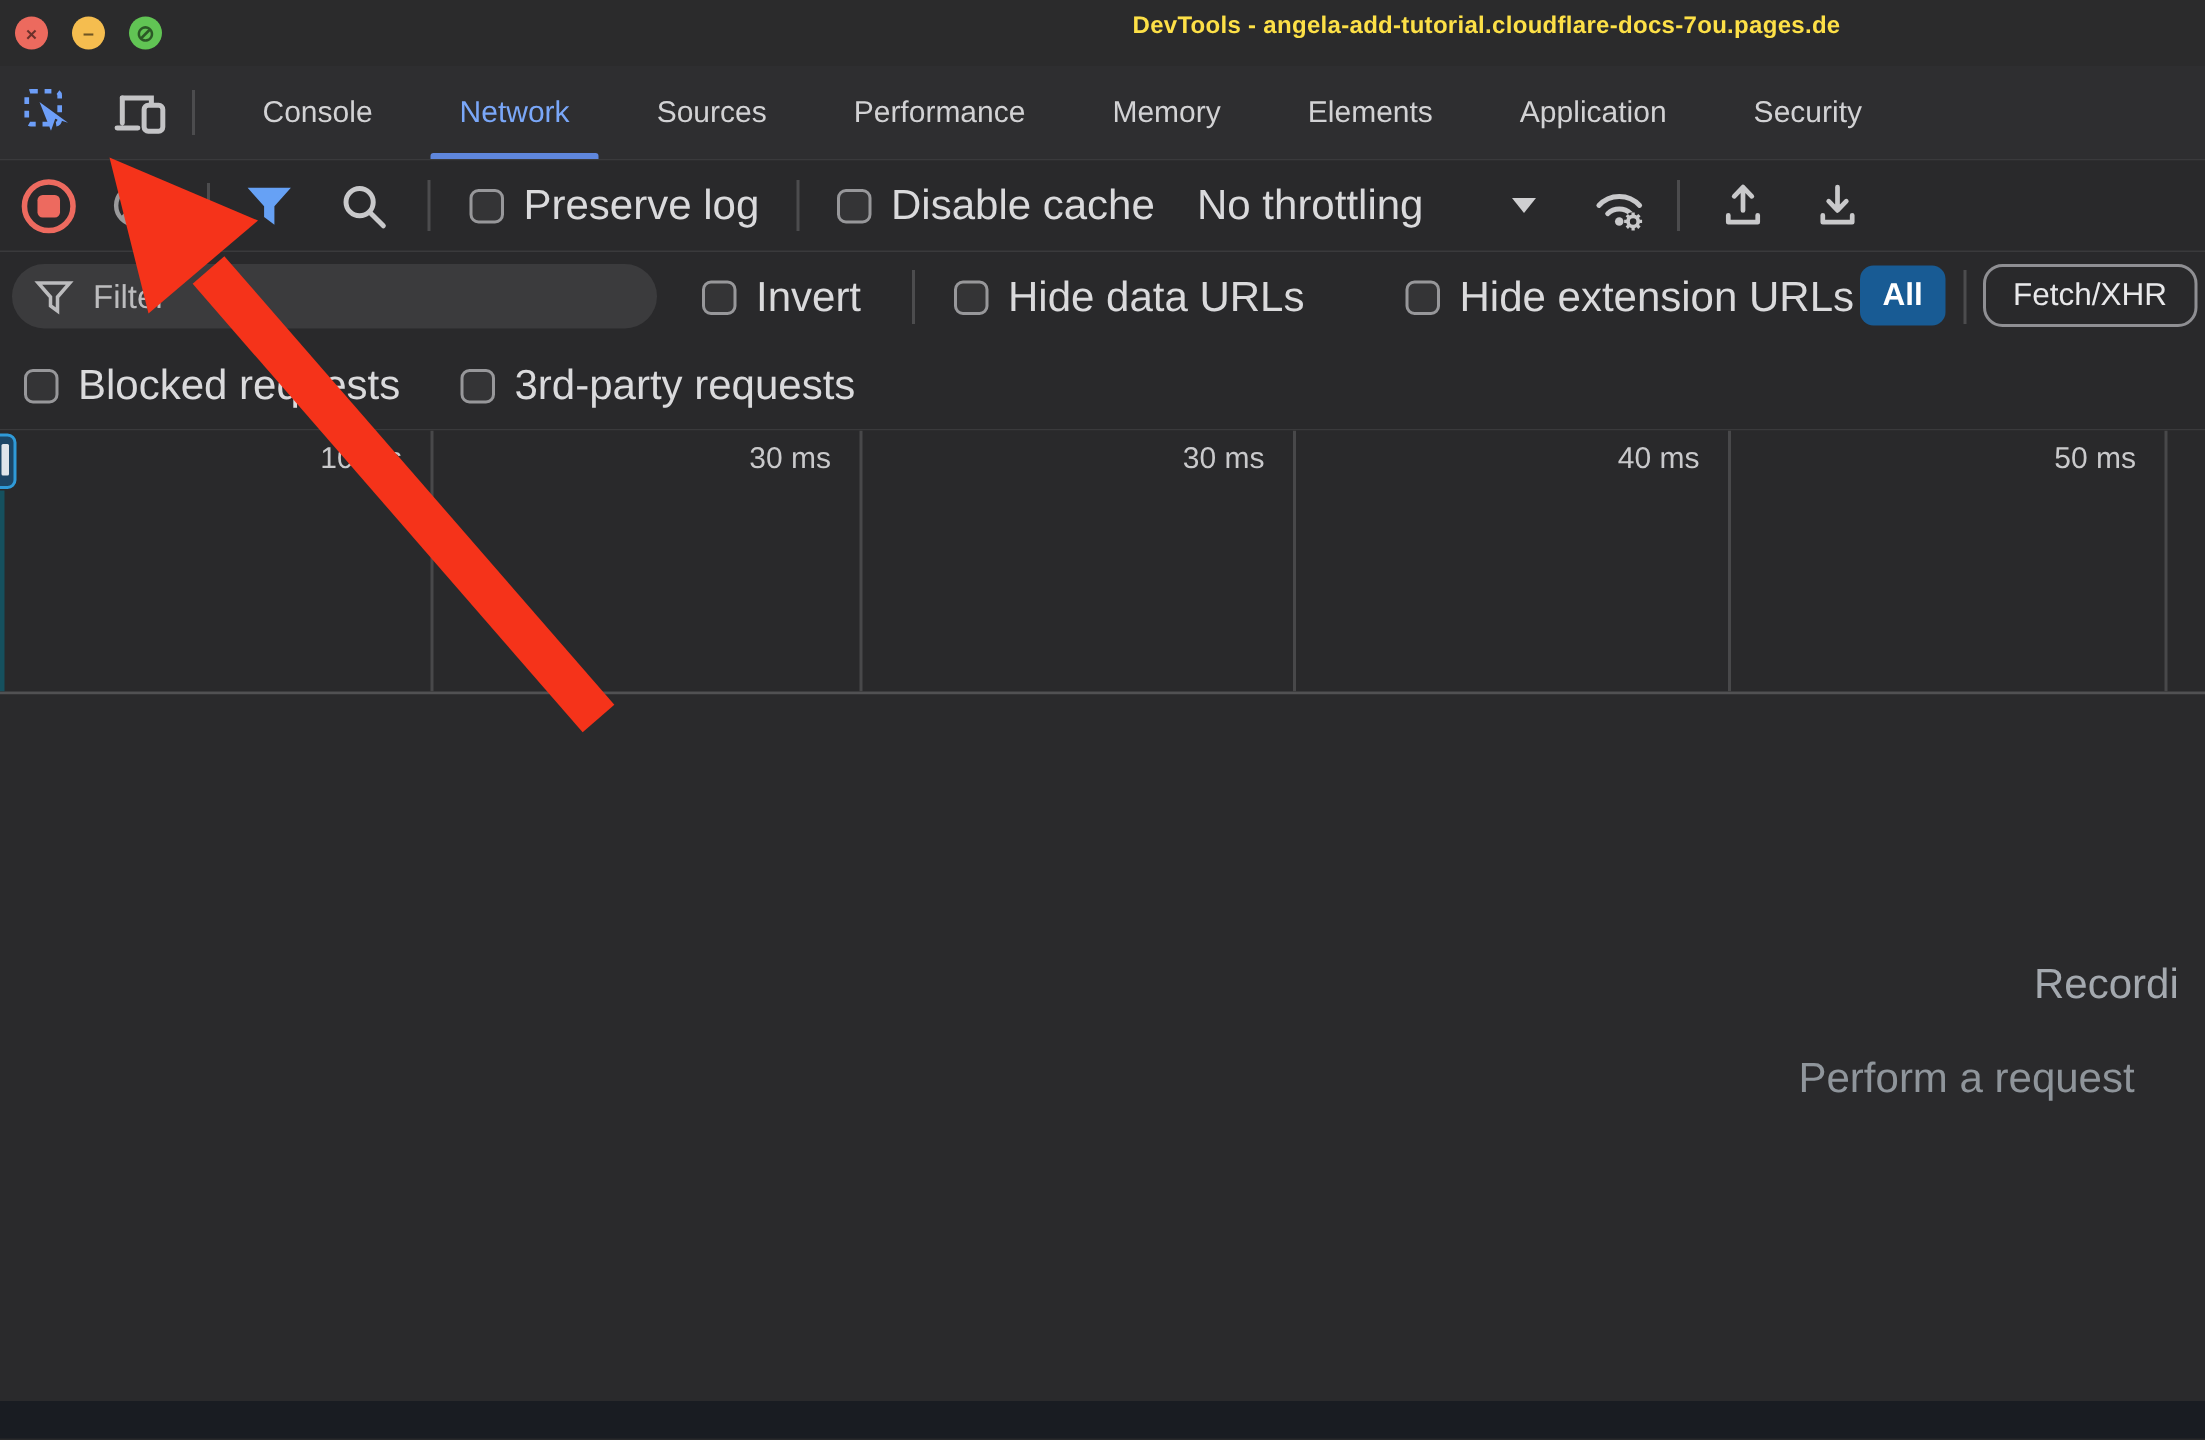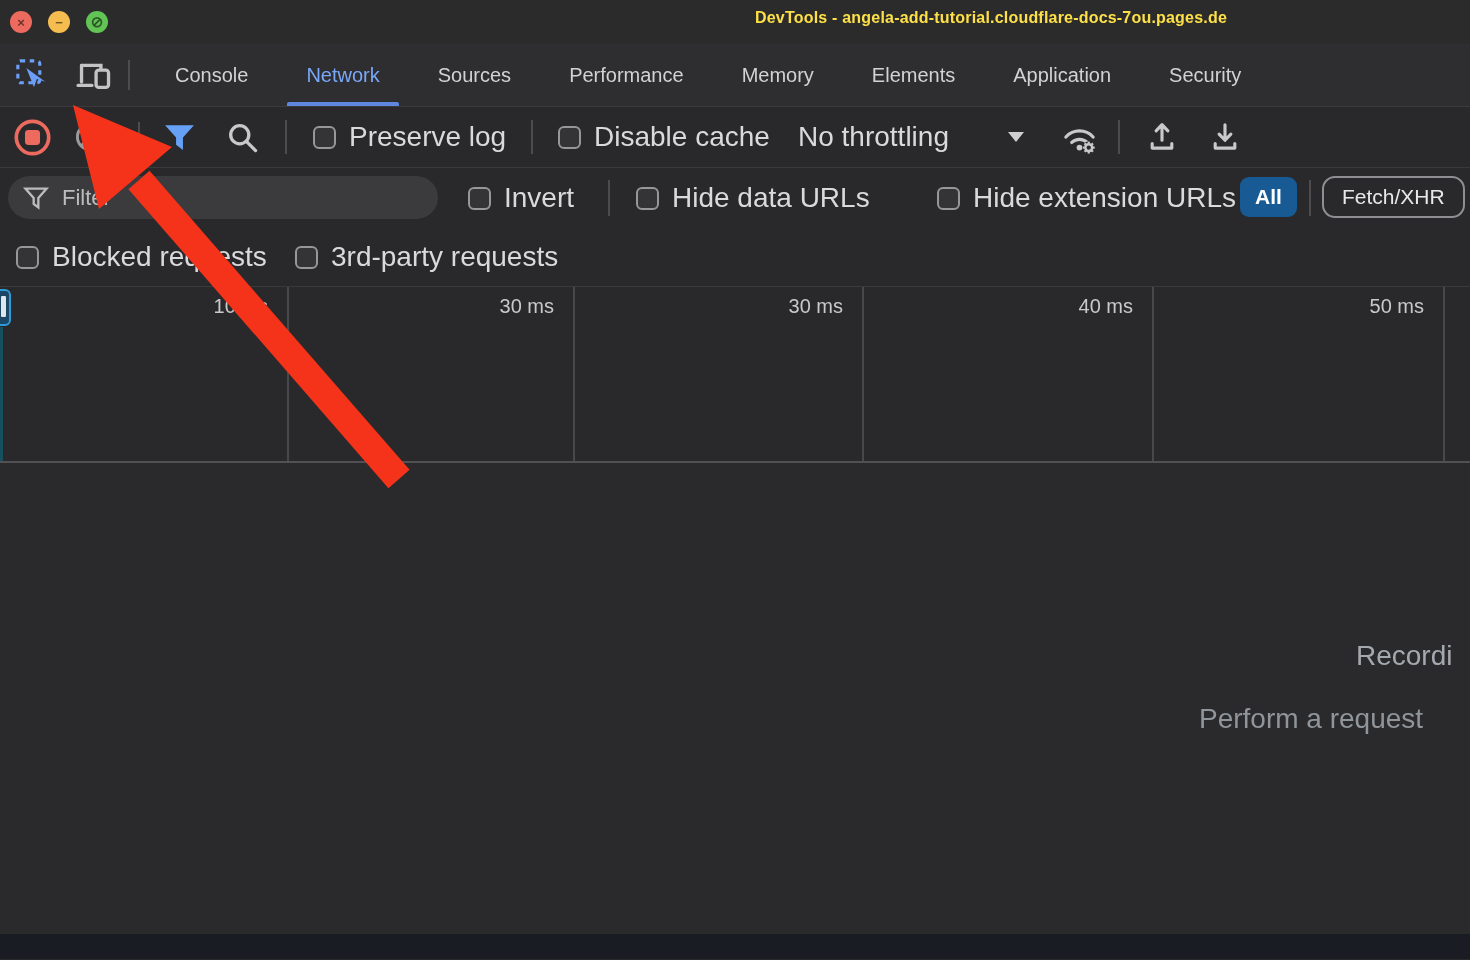--- a/index.html
+++ b/index.html
@@ -231,21 +231,21 @@
         <div class="vsep" style="margin:0; height:36px;"></div>
       </div>
     <div class="btn-fetch">Fetch/XHR</div>
   </div>
 
   <div class="filterrow2">
     <div class="nt check" style="left:16px; height:58px;">
       <span class="cb"></span>
       <span class="lbl">Blocked requests</span>
     </div>
-    <div class="nt check" style="left:295px; height:58px;">
+    <div class="nt check" style="left:307px; height:58px;">
       <span class="cb"></span>
       <span class="lbl">3rd-party requests</span>
     </div>
   </div>
 
   <div class="ruler">
     <div class="gridline" style="left:287px;"></div>
     <div class="gridline" style="left:573px;"></div>
     <div class="gridline" style="left:862px;"></div>
     <div class="gridline" style="left:1152px;"></div>

